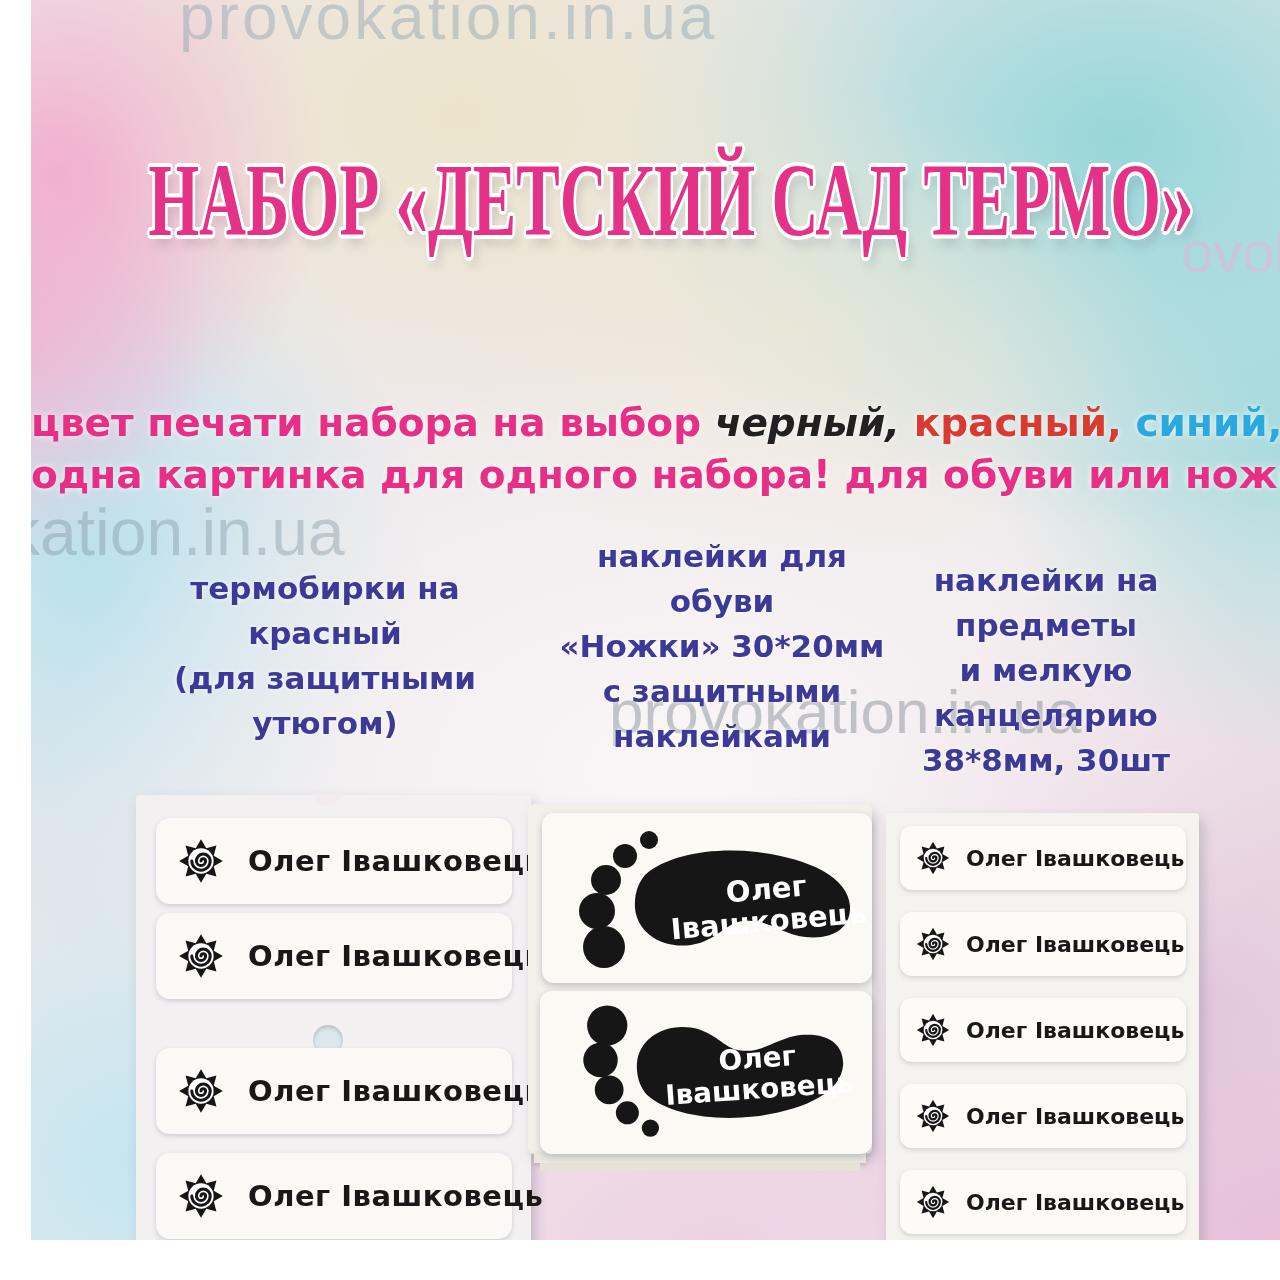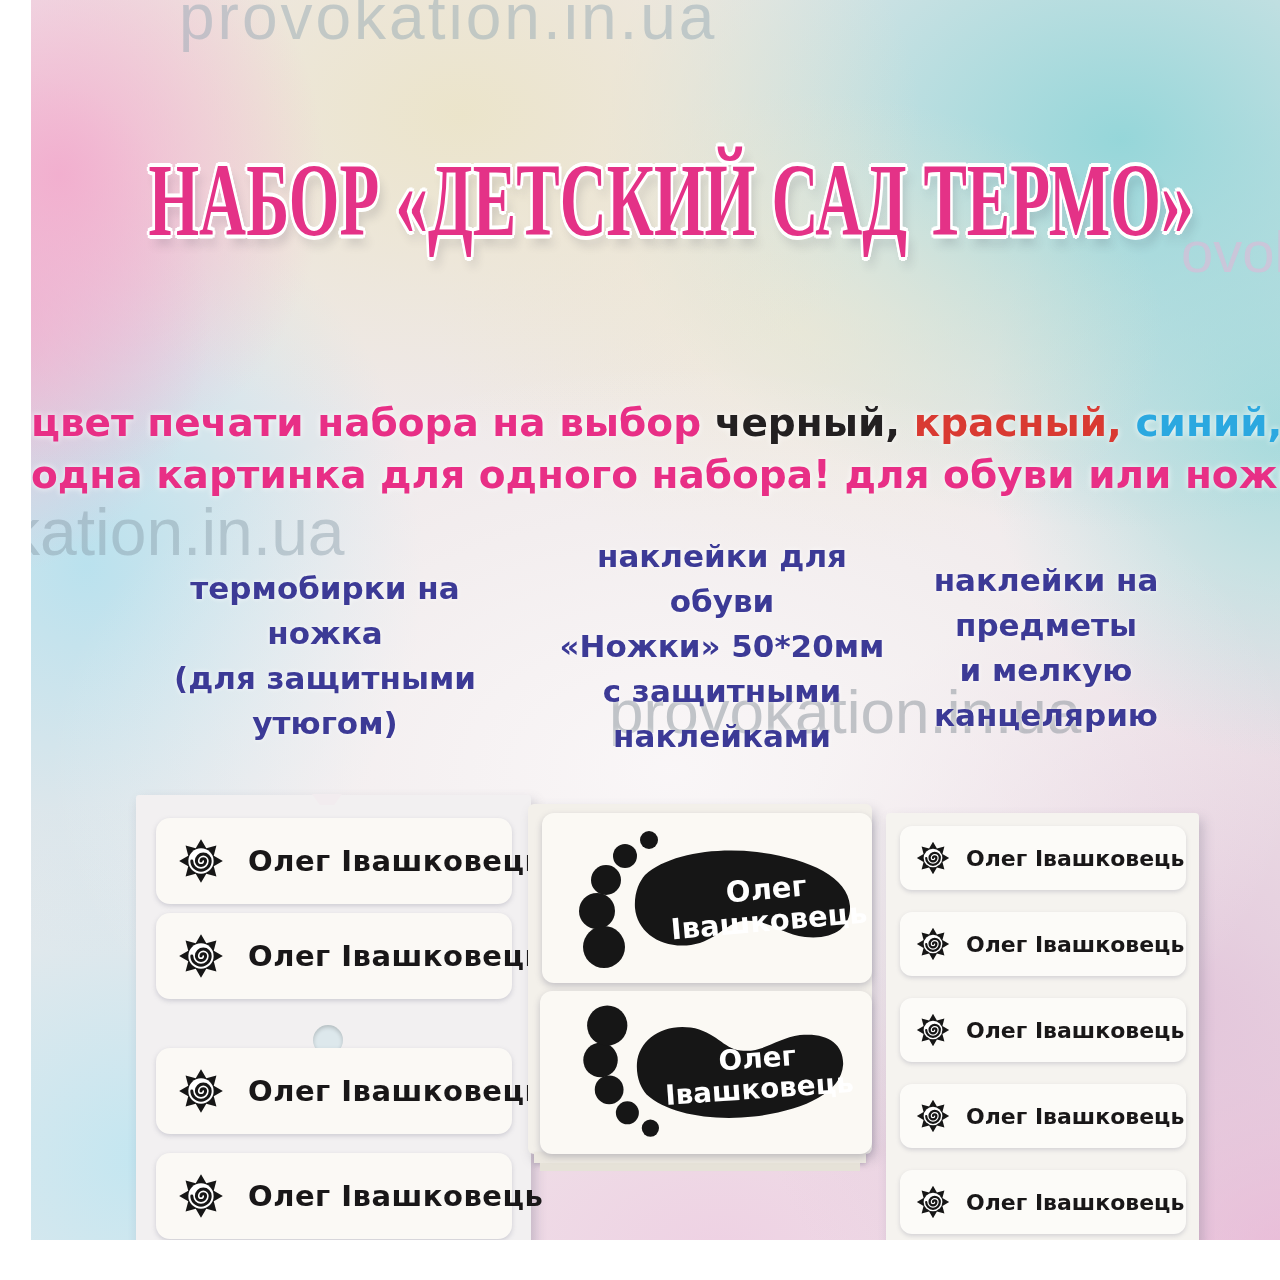--- a/index.html
+++ b/index.html
@@ -37,21 +37,21 @@
       -2px -2px 0 #fff,2px 2px 0 #fff,-2px 2px 0 #fff,2px -2px 0 #fff,
       5px 7px 9px rgba(60,60,80,.18);
   }
   .intro-line{
     position:absolute;left:0;width:100%;text-align:center;
     font-weight:700;font-size:39px;white-space:nowrap;
     text-shadow:0 0 6px rgba(255,255,255,.85);
   }
   .intro-1{top:400px;}
   .intro-2{top:452px;color:#e82f86;}
-  .c-pink{color:#e82f86;} .c-black{color:#232021;} .c-red{color:#d93a32;}
+  .c-pink{color:#e82f86;} .c-black{color:#232021;font-style:italic;} .c-red{color:#d93a32;}
   .c-blue{color:#2ba8e0;text-align:right;} .c-green{color:#33a84c;}
 
   .col{
     position:absolute;text-align:center;color:#3c3a96;font-weight:700;
     font-size:31px;line-height:45px;text-shadow:0 0 5px rgba(255,255,255,.8);
   }
   .col-1{left:108px;top:566px;width:372px;}
   .col-2{left:515px;top:534px;width:352px;}
   .col-3{left:843px;top:558px;width:344px;}
 
@@ -147,31 +147,32 @@
   <div class="wm wm-center">provokation.in.ua</div>
 
   <div class="title">НАБОР «ДЕТСКИЙ САД ТЕРМО»</div>
 
   <div class="intro-line intro-1">
     <span class="c-pink">цвет печати набора на выбор </span><span class="c-black">черный</span><span class="c-black">, </span><span class="c-red">красный</span><span class="c-red">, </span><span class="c-blue">синий</span><span class="c-blue">, </span><span class="c-green">зеленый</span>
   </div>
   <div class="intro-line intro-2">одна картинка для одного набора! для обуви или ножка или картинка!</div>
 
   <div class="col col-1">
-    <div>термобирки на ножка</div>
+    <div>термобирки на красный</div>
     <div>(для защитными утюгом)</div>
   </div>
   <div class="col col-2">
     <div>наклейки для обуви</div>
-    <div>«Ножки» 50*20мм</div>
+    <div>«Ножки» 30*20мм</div>
     <div>с защитными наклейками</div>
   </div>
   <div class="col col-3">
     <div>наклейки на предметы</div>
     <div>и мелкую канцелярию</div>
+    <div>38*8мм, 30шт</div>
   </div>
 
   <div class="left-card">
     <div class="notch-top"></div>
     <div class="card-hole"></div>
     <div class="notch-bottom"></div>
 
     <div class="name-label nl-1">
       <svg class="icon" viewBox="0 0 40 40">
           <use href="#sunspiral"></use>

